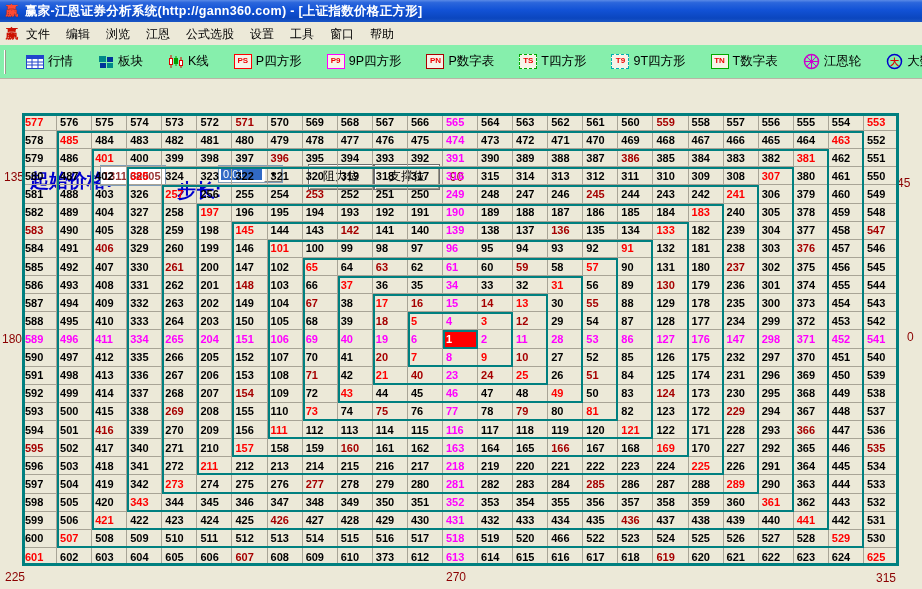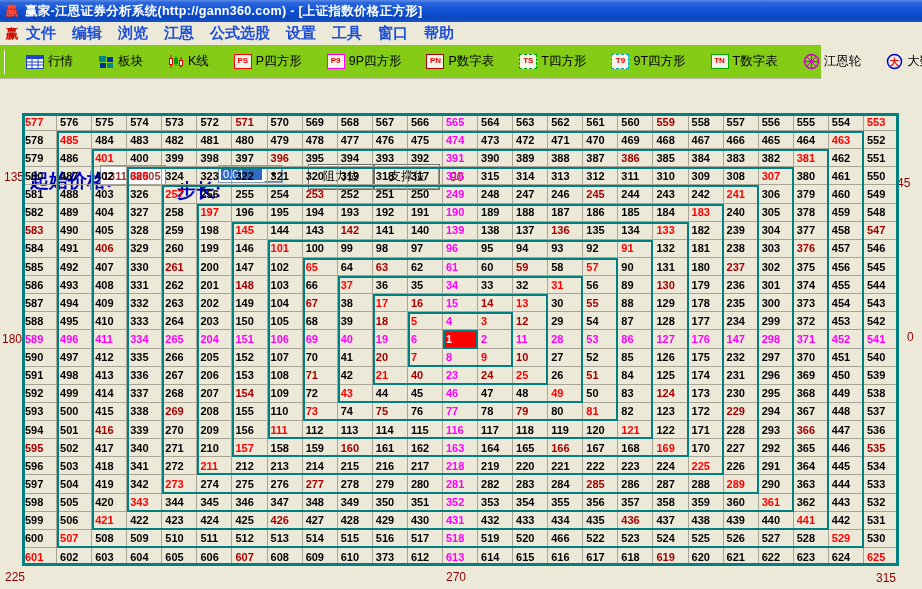--- a/index.html
+++ b/index.html
@@ -12,24 +12,24 @@
     display:flex;align-items:center;}
   .titlebar .logo{width:16px;height:16px;margin:0 5px 0 4px;font-size:13px;font-weight:bold;
     color:#ff4a33;text-shadow:0 0 1px #7a1000;line-height:16px;text-align:center;}
   .title-text{color:#ffffff;font-size:12.5px;font-weight:bold;letter-spacing:0.3px;white-space:nowrap;}
 
   
   .menubar{position:absolute;left:0;top:22px;width:922px;height:23px;background:#ece9d8;
     display:flex;align-items:center;}
   .menubar .logo{width:16px;height:16px;margin:0 6px 0 4px;font-size:13px;font-weight:bold;
     color:#cc1100;line-height:16px;text-align:center;}
-  .menu-item{font-size:15px;color:#1d4ed8;margin-right:16px;cursor:default;white-space:nowrap;font-weight:bold;}
+  .menu-item{font-size:12px;color:#000000;margin-right:16px;cursor:default;white-space:nowrap;}
 
   
-  .toolbar{position:absolute;left:0;top:45px;width:821px;height:33px;background:#84cc16;
+  .toolbar{position:absolute;left:0;top:45px;width:922px;height:33px;background:#86efac;
     border-bottom:1px solid #b8b5a6;display:flex;align-items:center;}
   .grip{width:3px;height:24px;margin:0 8px 0 4px;
     border-left:1px solid #ffffff;border-right:1px solid #9d9a8c;}
   .tb-item{display:flex;align-items:center;margin-right:13px;cursor:default;}
   .tb-item .ticon{margin-right:4px;display:inline-flex;align-items:center;justify-content:center;padding-left:12px;}
   .tb-item .tlabel{font-size:12.5px;color:#000;white-space:nowrap;}
   .lbox{display:inline-block;width:16px;height:13px;font-size:8px;font-weight:bold;color:#ee0000;
     text-align:center;line-height:12px;background:#f6f3e8;}
   .b-ps{border:1px solid #ff0000;} .b-p9{border:1px solid #ff00ff;} .b-pn{border:1px solid #aa0000;}
   .b-ts{border:1px dashed #00aa00;} .b-t9{border:1px dashed #00b0b0;} .b-tn{border:1px solid #00aa00;}

